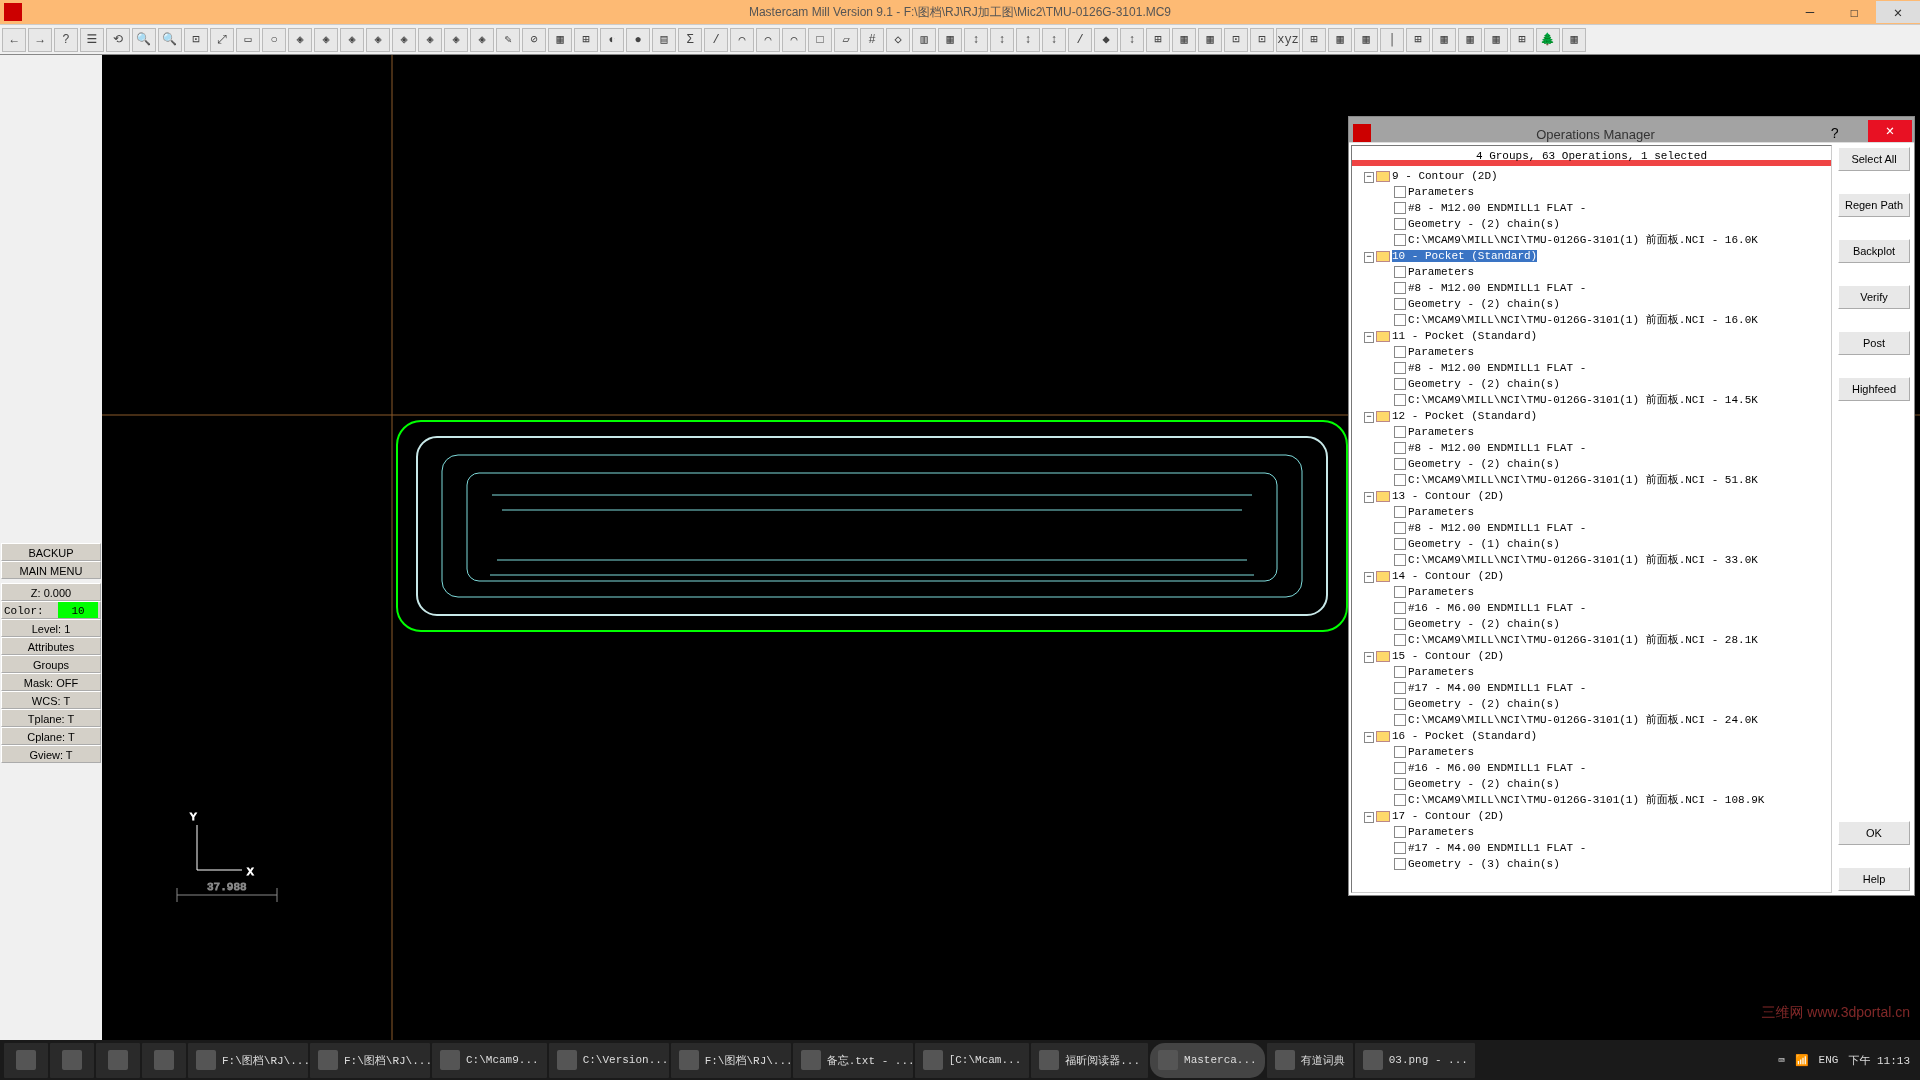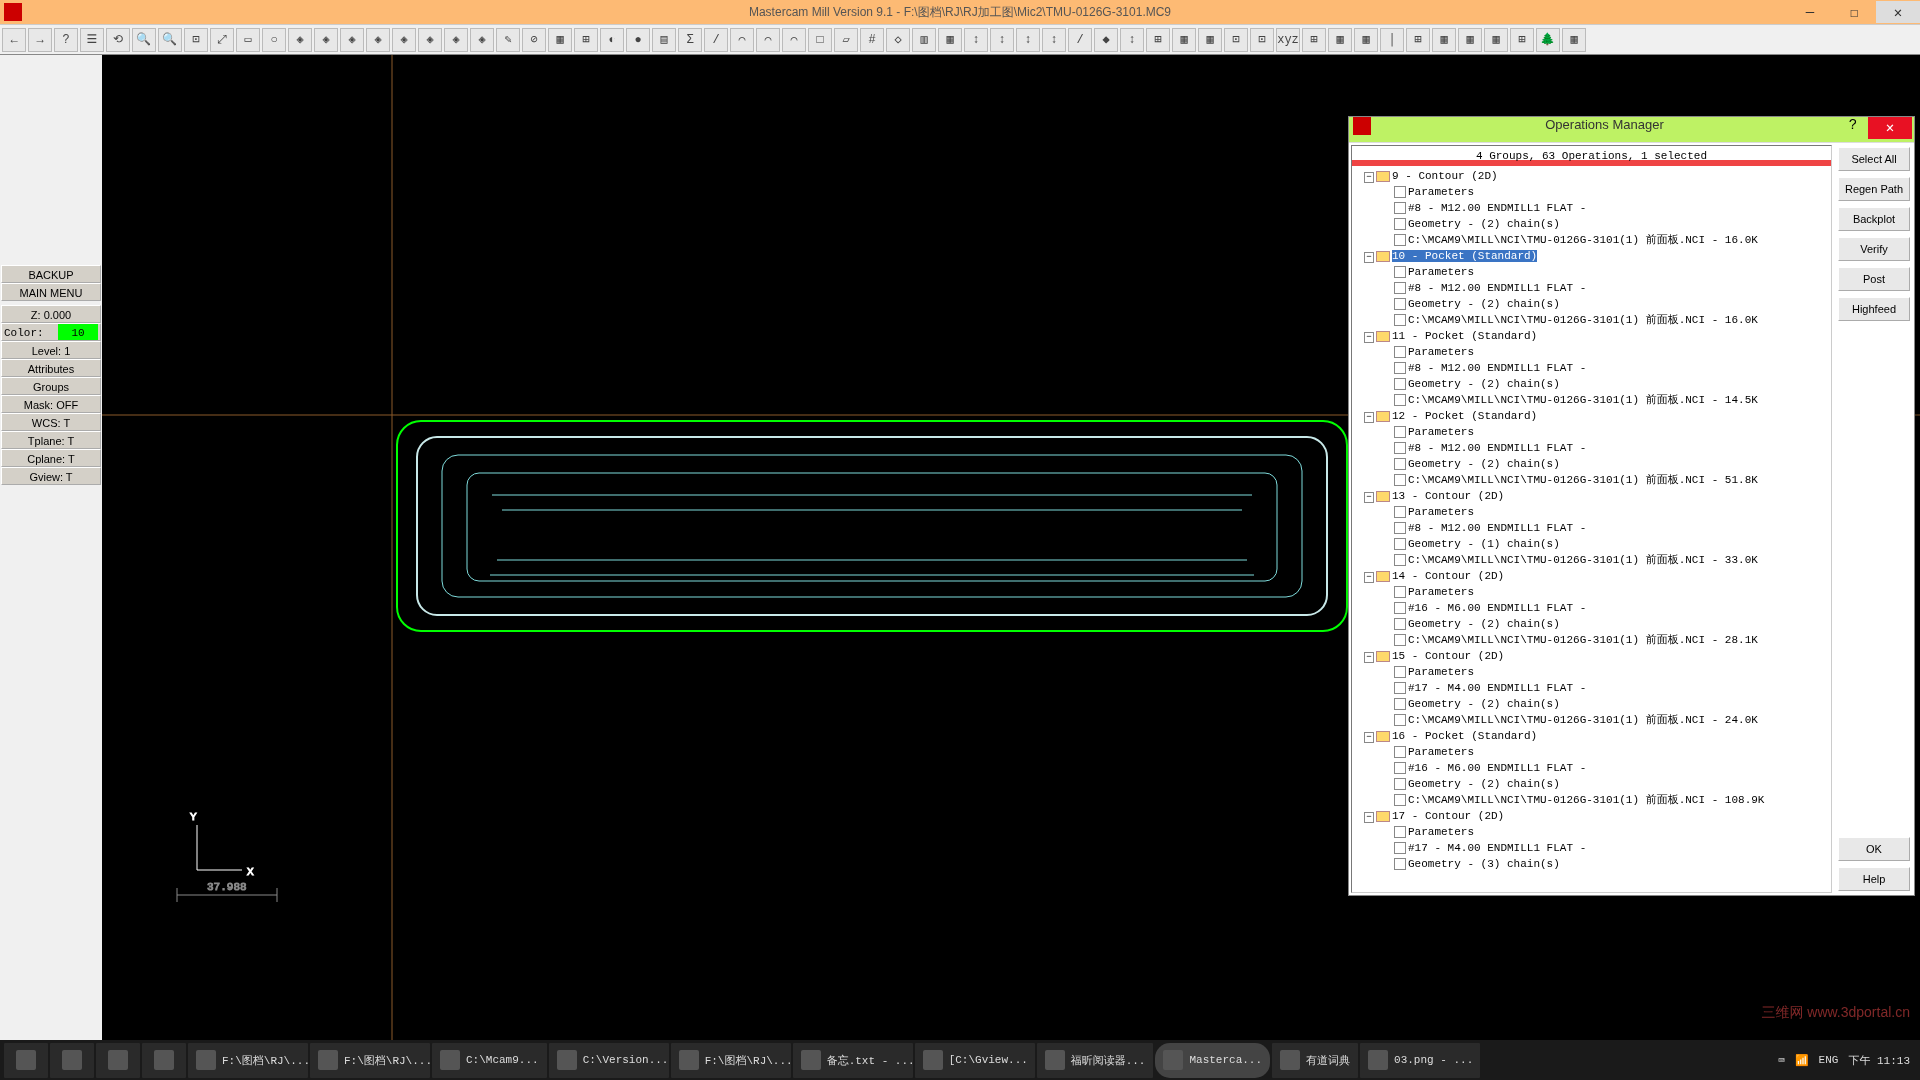--- a/index.html
+++ b/index.html
@@ -12,42 +12,42 @@
 .titlebar .winbtns { margin-left:auto; display:flex; }
 .titlebar .winbtn { width:44px; height:22px; display:flex; align-items:center; justify-content:center; color:#333; font-size:14px; }
 .titlebar .winbtn.close { background:#ddd; }
 
 
 .toolbar { height:30px; background:#f0f0f0; border-bottom:1px solid #888; display:flex; align-items:center; padding:0 2px; gap:2px; }
 .tbtn { width:24px; height:24px; background:#e8e8e8; border:1px solid #bbb; display:flex; align-items:center; justify-content:center; font-size:12px; color:#444; }
 
 
 .main { position:absolute; top:55px; left:0; right:0; bottom:40px; display:flex; }
-.leftcol { width:102px; background:#f0f0f0; display:flex; flex-direction:column; }
+.leftcol { width:102px; background:#f0f0f0; display:flex; flex-direction:column;justify-content:center; }
 .leftcol .spacer { flex:0 0 210px; }
 .lbtn { height:18px; line-height:18px; background:#d4d0c8; border:1px outset #fff; text-align:center; font-family:Tahoma,sans-serif; font-size:11px; margin:0 1px; }
 .lbtn.color { display:flex; justify-content:space-between; padding:0 2px; }
 .lbtn .sw { width:40px; background:#0f0; text-align:center; }
 
 
 .viewport { flex:1; background:#000; position:relative; overflow:hidden; }
 .viewport svg { position:absolute; top:0; left:0; }
 
 
 .opsmgr { position:absolute; top:116px; left:1348px; width:567px; height:780px; background:#fff; border:1px solid #888; box-shadow:2px 2px 6px rgba(0,0,0,0.3); display:flex; flex-direction:column; }
-.opsmgr .hdr { height:26px; background:#bef264; display:flex; align-items:flex-start; border-bottom:1px solid #ddd; }
+.opsmgr .hdr { height:26px; background:#a3a3a3; display:flex; align-items:flex-end; border-bottom:1px solid #ddd;gap:18px; }
 .opsmgr .hdr .icn { width:18px; height:18px; background:#c00; margin-left:4px; }
 .opsmgr .hdr .ttl { flex:1; text-align:center; font-family:Tahoma,sans-serif; font-size:13px; color:#333; }
 .opsmgr .hdr .hbtn { width:30px; text-align:center; font-size:14px; }
 .opsmgr .hdr .hbtn.close { background:#e81123; color:#fff; width:44px; height:22px; line-height:22px; margin-right:2px; }
 .opsmgr .body { flex:1; display:flex; }
 .opsmgr .treewrap { flex:1; display:flex; flex-direction:column; border:1px inset #ccc; margin:2px; }
 .opsmgr .status { height:20px; line-height:20px; text-align:center; font-family:"Courier New"; font-size:11px; border-bottom:6px solid #ef4444; }
 .opsmgr .tree { flex:1; overflow-y:scroll; overflow-x:hidden; padding:2px; font-family:"Courier New"; font-size:11px; line-height:16px; }
-.opsmgr .btncol { width:80px; display:flex; flex-direction:column; padding:4px 4px; gap:6px; }
+.opsmgr .btncol { width:80px; display:flex; flex-direction:column; padding:4px 4px; gap:22px; }
 .opsmgr .obtn { height:24px; background:#e8e8e8; border:1px outset #fff; font-family:Tahoma,sans-serif; font-size:11px; }
 .opsmgr .btncol .gap { flex:1; }
 
 .node { white-space:nowrap; padding-left:4px; }
 .node .pm { display:inline-block; width:10px; text-align:center; border:1px solid #888; font-size:9px; line-height:9px; margin-right:2px; background:#fff; }
 .node .fo { display:inline-block; width:14px; height:11px; background:#ffd96b; border:1px solid #b88; margin-right:2px; vertical-align:middle; }
 .node .fi { display:inline-block; width:12px; height:12px; background:#fff; border:1px solid #888; margin-right:2px; vertical-align:middle; }
 .node.op { padding-left:10px; }
 .node.ch { padding-left:40px; }
 .node.sel span.txt { background:#3a74c4; color:#fff; }
@@ -304,21 +304,21 @@
     <div class="task">
       <div class="ti"></div>
       <span>F:\图档\RJ\...</span>
     </div>
     <div class="task">
       <div class="ti"></div>
       <span>备忘.txt - ...</span>
     </div>
     <div class="task">
       <div class="ti"></div>
-      <span>[C:\Gview...</span>
+      <span>[C:\Mcam...</span>
     </div>
     <div class="task">
       <div class="ti"></div>
       <span>福昕阅读器...</span>
     </div>
     <div class="task active">
       <div class="ti"></div>
       <span>Masterca...</span>
     </div>
     <div class="task">

